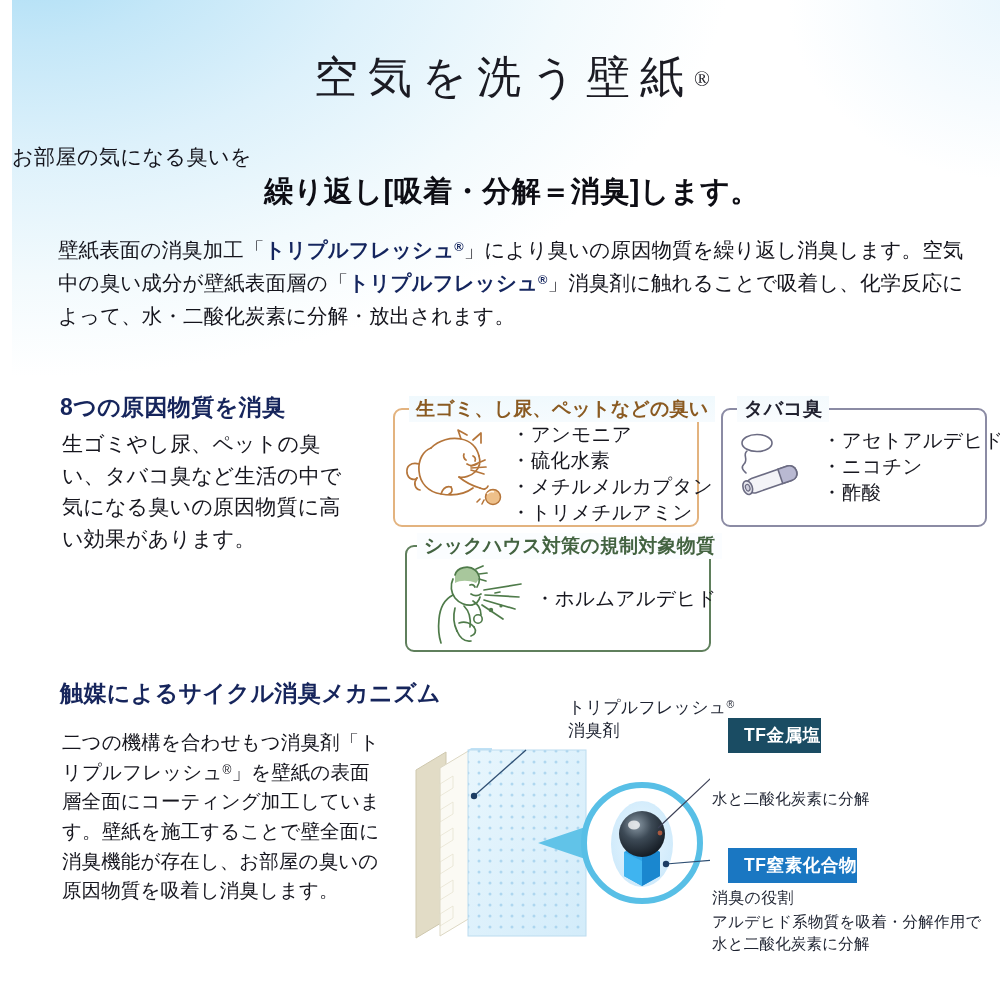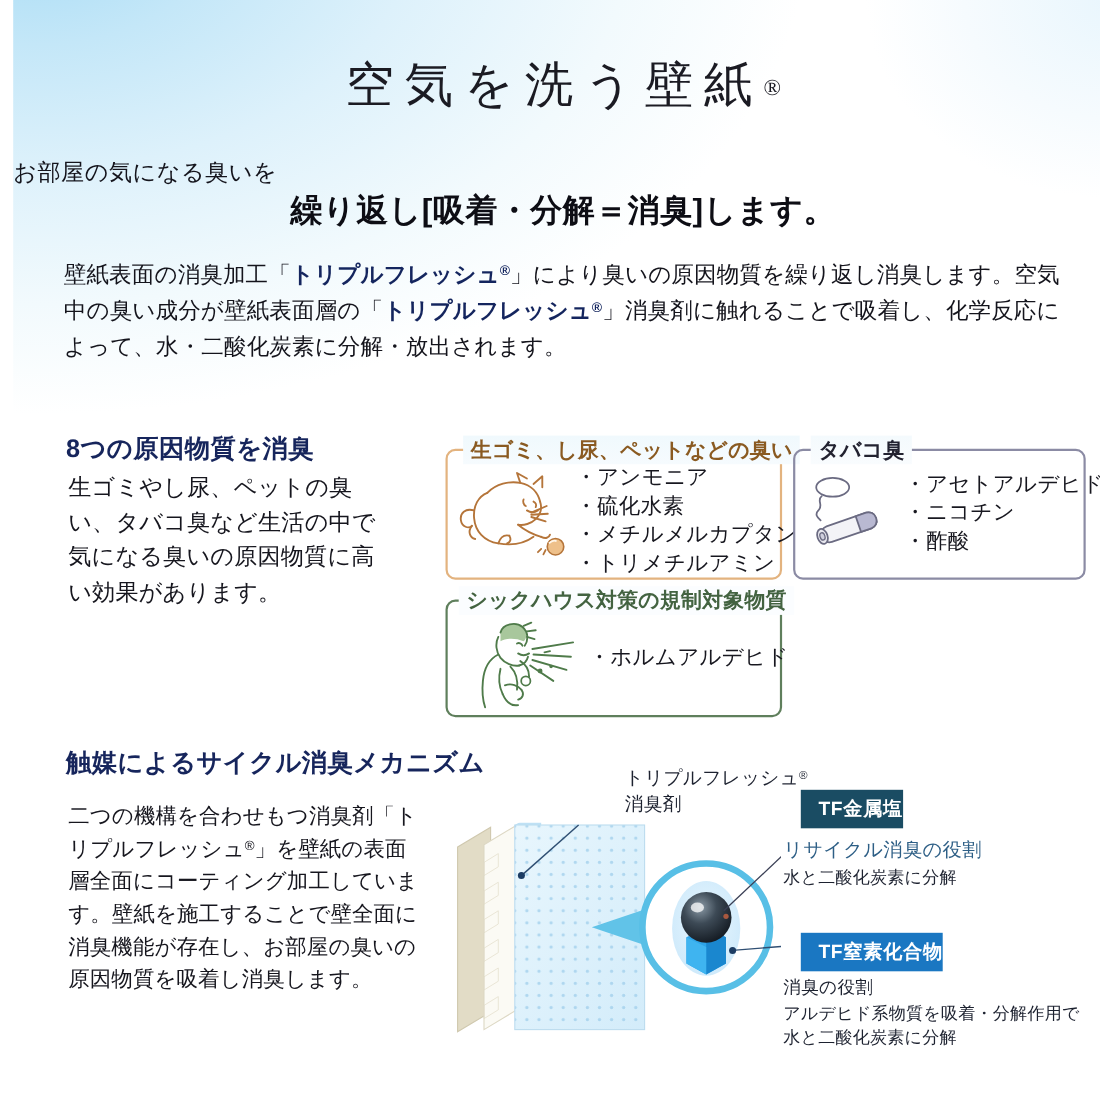--- a/index.html
+++ b/index.html
@@ -65,21 +65,21 @@
     position:absolute;top:-14px;left:14px;
     background:#fcfdff;padding:0 7px;
     font-size:19px;font-weight:bold;letter-spacing:0.2px;white-space:nowrap;
   }
   .fbox .items{
     position:absolute;font-size:19.5px;line-height:1.335;color:#17171f;
     letter-spacing:0.3px;
   }
   .fbox .items div{white-space:nowrap;}
 
-  #box-kitchen{left:393px;top:408px;width:302px;height:115px;border:2px solid #e3b37f;}
+  #box-kitchen{left:381px;top:408px;width:302px;height:115px;border:2px solid #e3b37f;}
   #box-kitchen .legend{color:#8a5a21;background:linear-gradient(to bottom,#f0f9fd 0%,#f6fbfe 100%);}
   #box-kitchen .items{left:116px;top:11px;}
 
   #box-tobacco{left:709px;top:408px;width:262px;height:115px;border:2px solid #8b8ba4;}
   #box-tobacco .legend{color:#222230;background:linear-gradient(to bottom,#f4fafd 0%,#f9fcfe 100%);}
   #box-tobacco .items{left:99px;top:17px;}
 
   #box-sick{left:393px;top:545px;width:302px;height:103px;border:2px solid #5f7f5c;}
   #box-sick .legend{color:#436341;background:#fbfdff;left:10px;}
   #box-sick .items{left:128px;top:38px;}
@@ -307,21 +307,20 @@
       <circle cx="256" cy="116" r="3.2" fill="#1c3c63"></circle>
     </svg>
   </div>
 
   <div class="dlabel" id="lab-tf">
     <div><span>トリプルフレッシュ</span><sup>®</sup></div>
     <div>消臭剤</div>
   </div>
 
   <div class="badge" id="badge-metal">TF金属塩</div>
-  <div class="dtitle" id="t-metal">リサイクル消臭の役割</div>
   <div class="ddesc" id="d-metal">
     <div>水と二酸化炭素に分解</div>
   </div>
 
   <div class="badge" id="badge-nitro">TF窒素化合物</div>
   <div class="dtitle" id="t-nitro">消臭の役割</div>
   <div class="ddesc" id="d-nitro">
     <div>アルデヒド系物質を吸着・分解作用で</div>
     <div>水と二酸化炭素に分解</div>
   </div>

